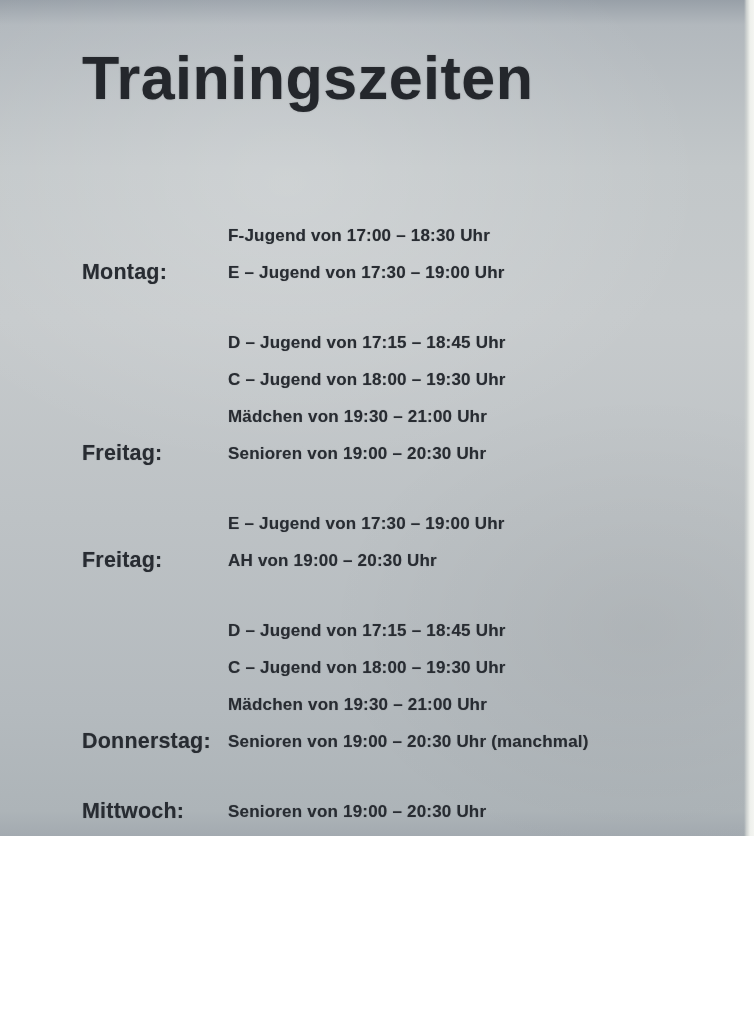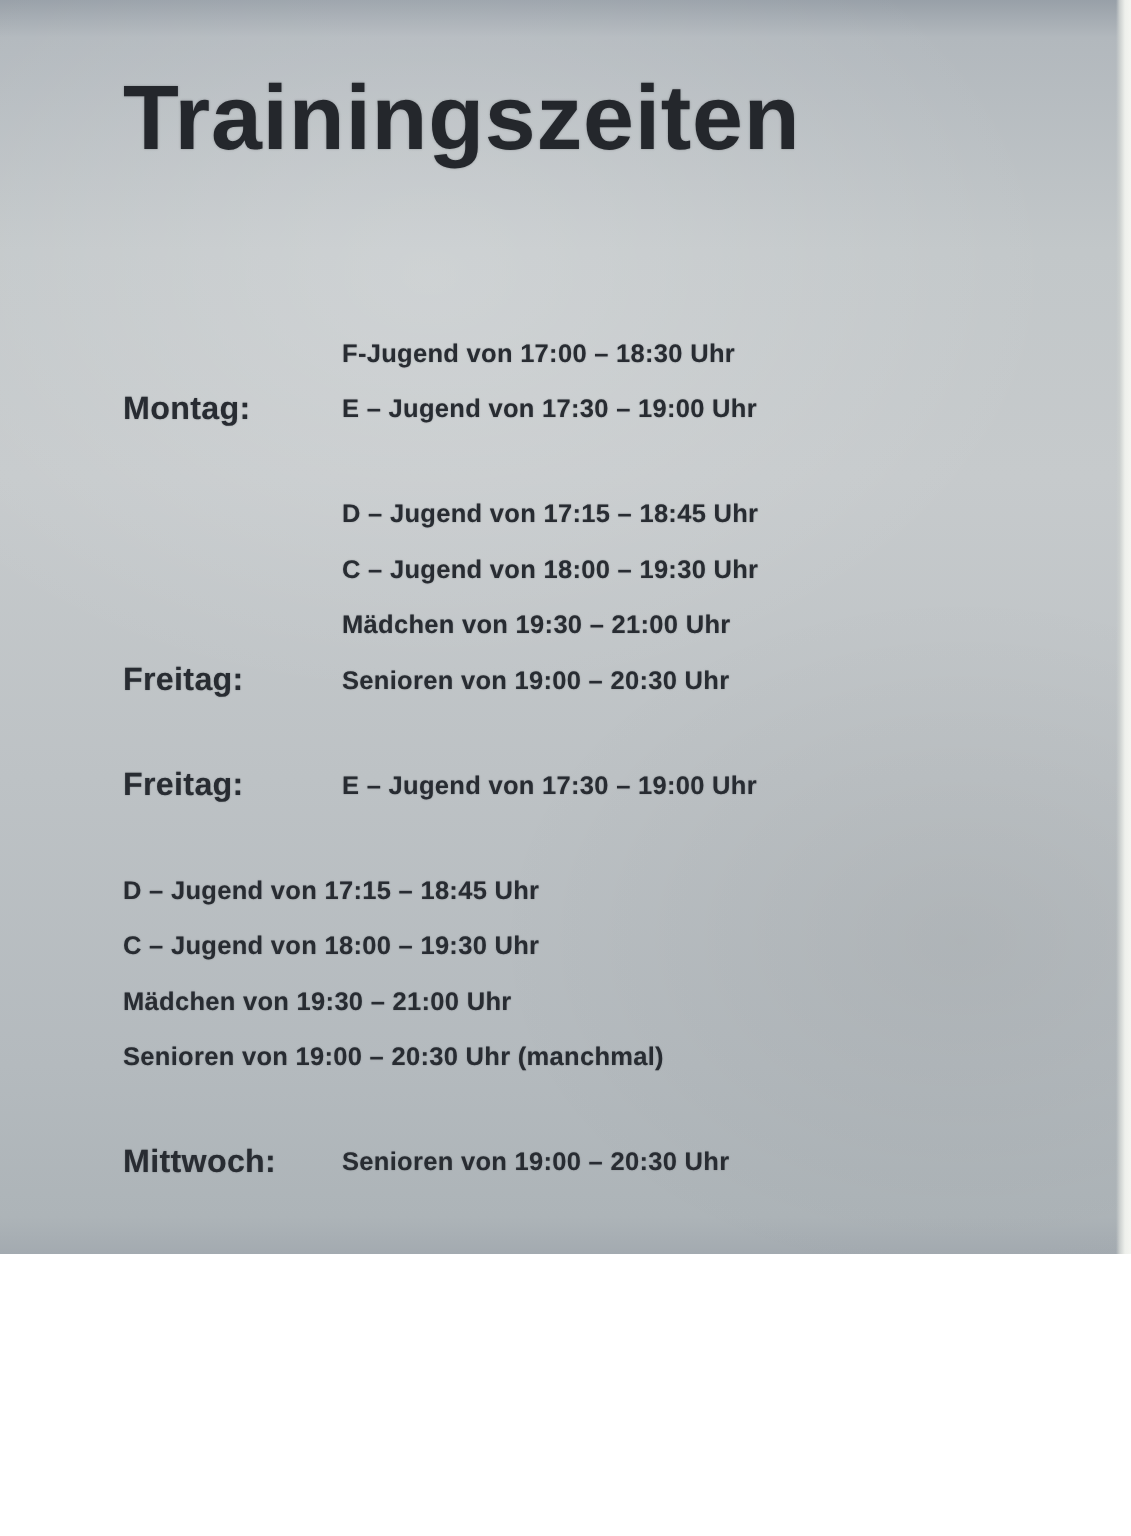--- a/index.html
+++ b/index.html
@@ -100,24 +100,26 @@
         <div class="entry">C – Jugend von 18:00 – 19:30 Uhr</div>
         <div class="entry">Mädchen von 19:30 – 21:00 Uhr</div>
         <div class="entry">Senioren von 19:00 – 20:30 Uhr</div>
       </div>
     </div>
 
     <div class="group">
       <div class="day">Freitag:</div>
       <div class="entries">
         <div class="entry">E – Jugend von 17:30 – 19:00 Uhr</div>
+        <div class="entry">AH von 19:00 – 20:30 Uhr</div>
       </div>
     </div>
 
     <div class="group">
+      <div class="day">Donnerstag:</div>
       <div class="entries">
         <div class="entry">D – Jugend von 17:15 – 18:45 Uhr</div>
         <div class="entry">C – Jugend von 18:00 – 19:30 Uhr</div>
         <div class="entry">Mädchen von 19:30 – 21:00 Uhr</div>
         <div class="entry">Senioren von 19:00 – 20:30 Uhr (manchmal)</div>
       </div>
     </div>
 
     <div class="group">
       <div class="day">Mittwoch:</div>

